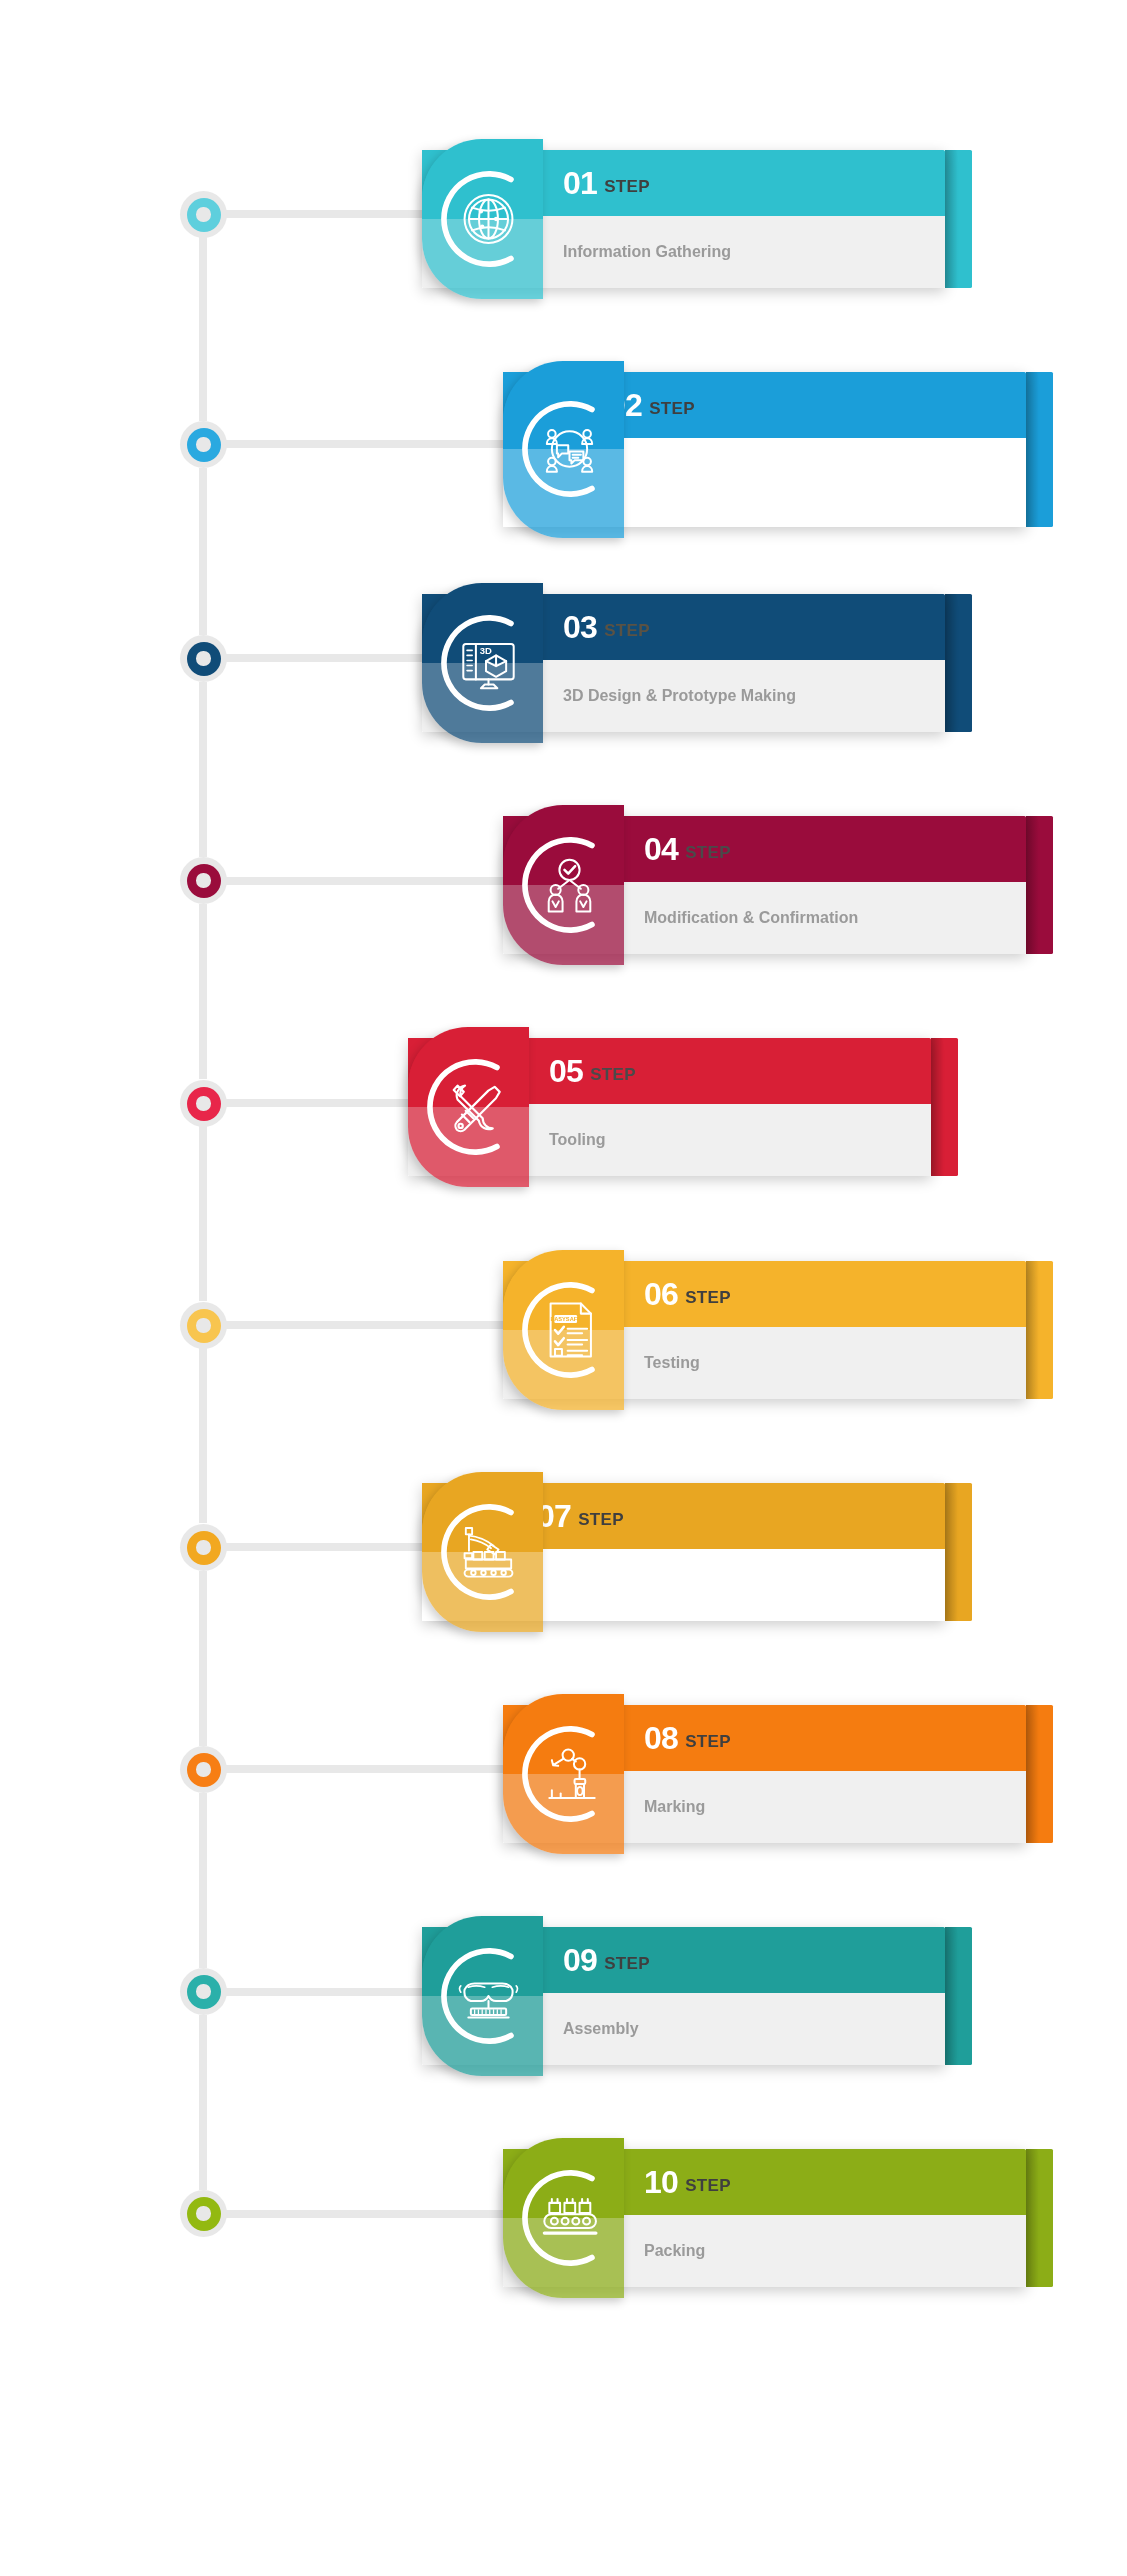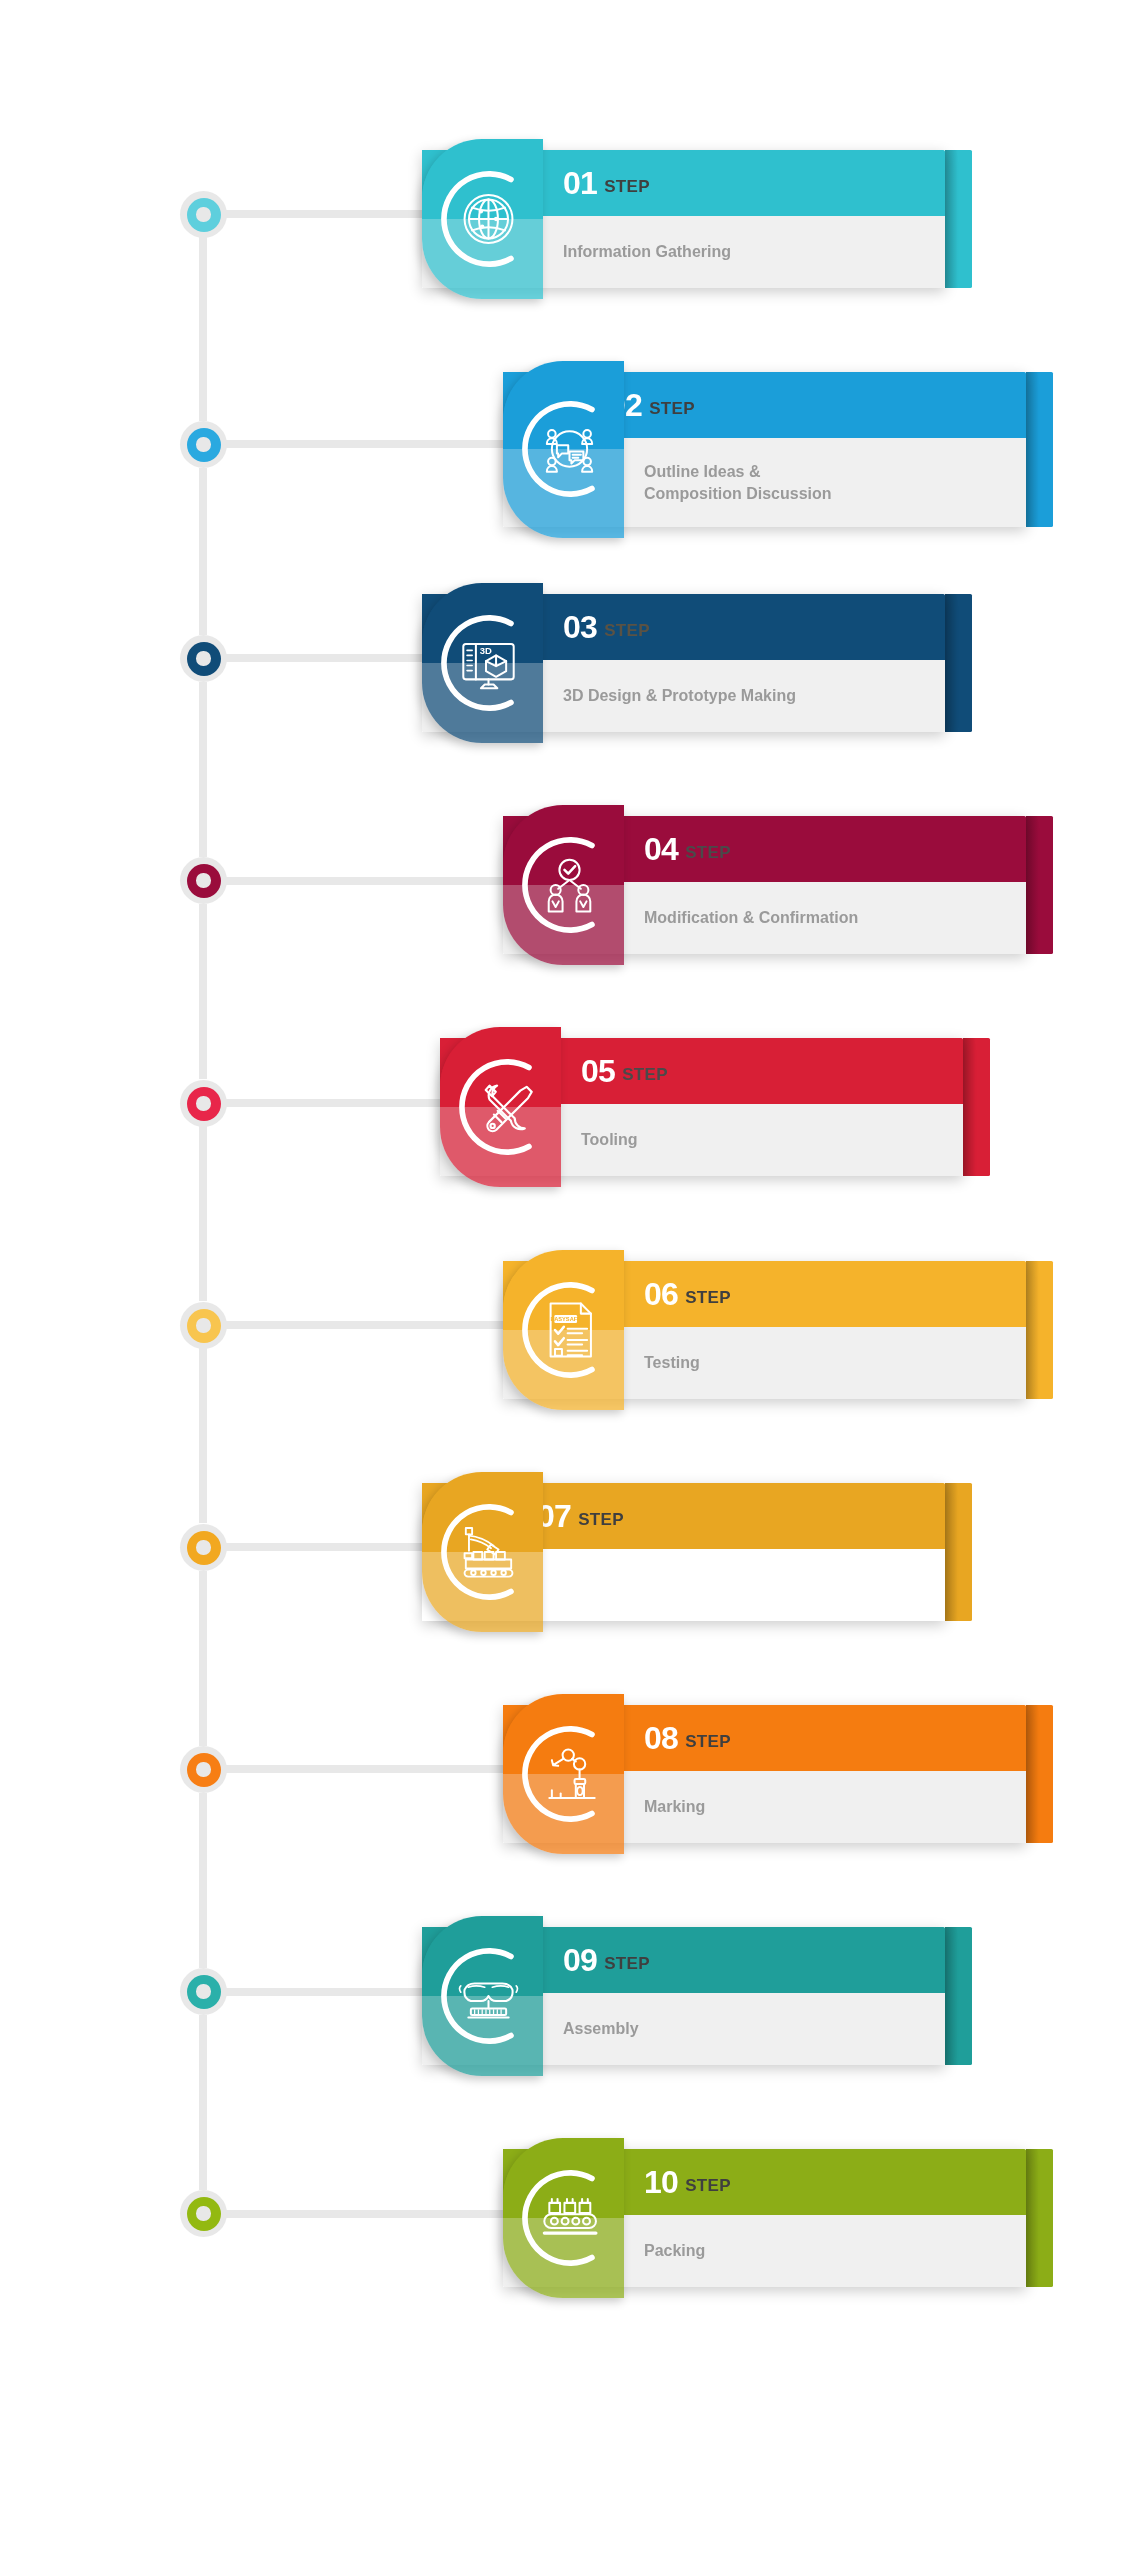--- a/index.html
+++ b/index.html
@@ -200,24 +200,20 @@
       </div>
     </div>
   </div>
   <div class="card" style="left:503px;top:372px;width:550px;height:155px;">
     <div class="card-inner">
       <div class="tab" style="background:#1b9ed9;"></div>
       <div class="body" style="height:155px;">
         <div class="header" style="background: rgb(27, 158, 217); padding-left: 105px;">
           <span class="num">02</span>
           <span class="steplbl" style="color:#3f3f3f;">STEP</span>
-        </div>
-        <div class="label-panel" style="height: 89px; padding-left: 141px;">
-          <span class="label-text">Outline Ideas &amp;
-Composition Discussion</span>
         </div>
       </div>
       <div class="cap">
         <div class="cap-top" style="background:#1b9ed9;"></div>
         <div class="cap-bot" style="background:#1b9ed9;"></div>
         <div class="arc">
             <svg viewBox="0 0 124 124" fill="none" stroke="#ffffff" stroke-width="7" stroke-linecap="round">
     <path d="M88 13 A56 56 0 1 0 88 111"></path>
             </svg>
           </div>
@@ -313,21 +309,21 @@
       <path d="M17 92 V76 a11 11 0 0 1 22 0 V92 z"></path>
       <path d="M23 76 l5 9 5-9"></path>
       <circle cx="72" cy="58" r="8"></circle>
       <path d="M61 92 V76 a11 11 0 0 1 22 0 V92 z"></path>
       <path d="M67 76 l5 9 5-9"></path>
     </svg>
           </div>
       </div>
     </div>
   </div>
-  <div class="card" style="left:440px;top:1038px;width:550px;height:138px;">
+  <div class="card" style="left:408px;top:1038px;width:550px;height:138px;">
     <div class="card-inner">
       <div class="tab" style="background:#d81f36;"></div>
       <div class="body" style="height:138px;">
         <div class="header" style="background: rgb(216, 31, 54); padding-left: 141px;">
           <span class="num">05</span>
           <span class="steplbl" style="color:#4a4a4a;">STEP</span>
         </div>
         <div class="label-panel" style="height: 72px; padding-left: 141px;">
           <span class="label-text">Tooling</span>
         </div>

